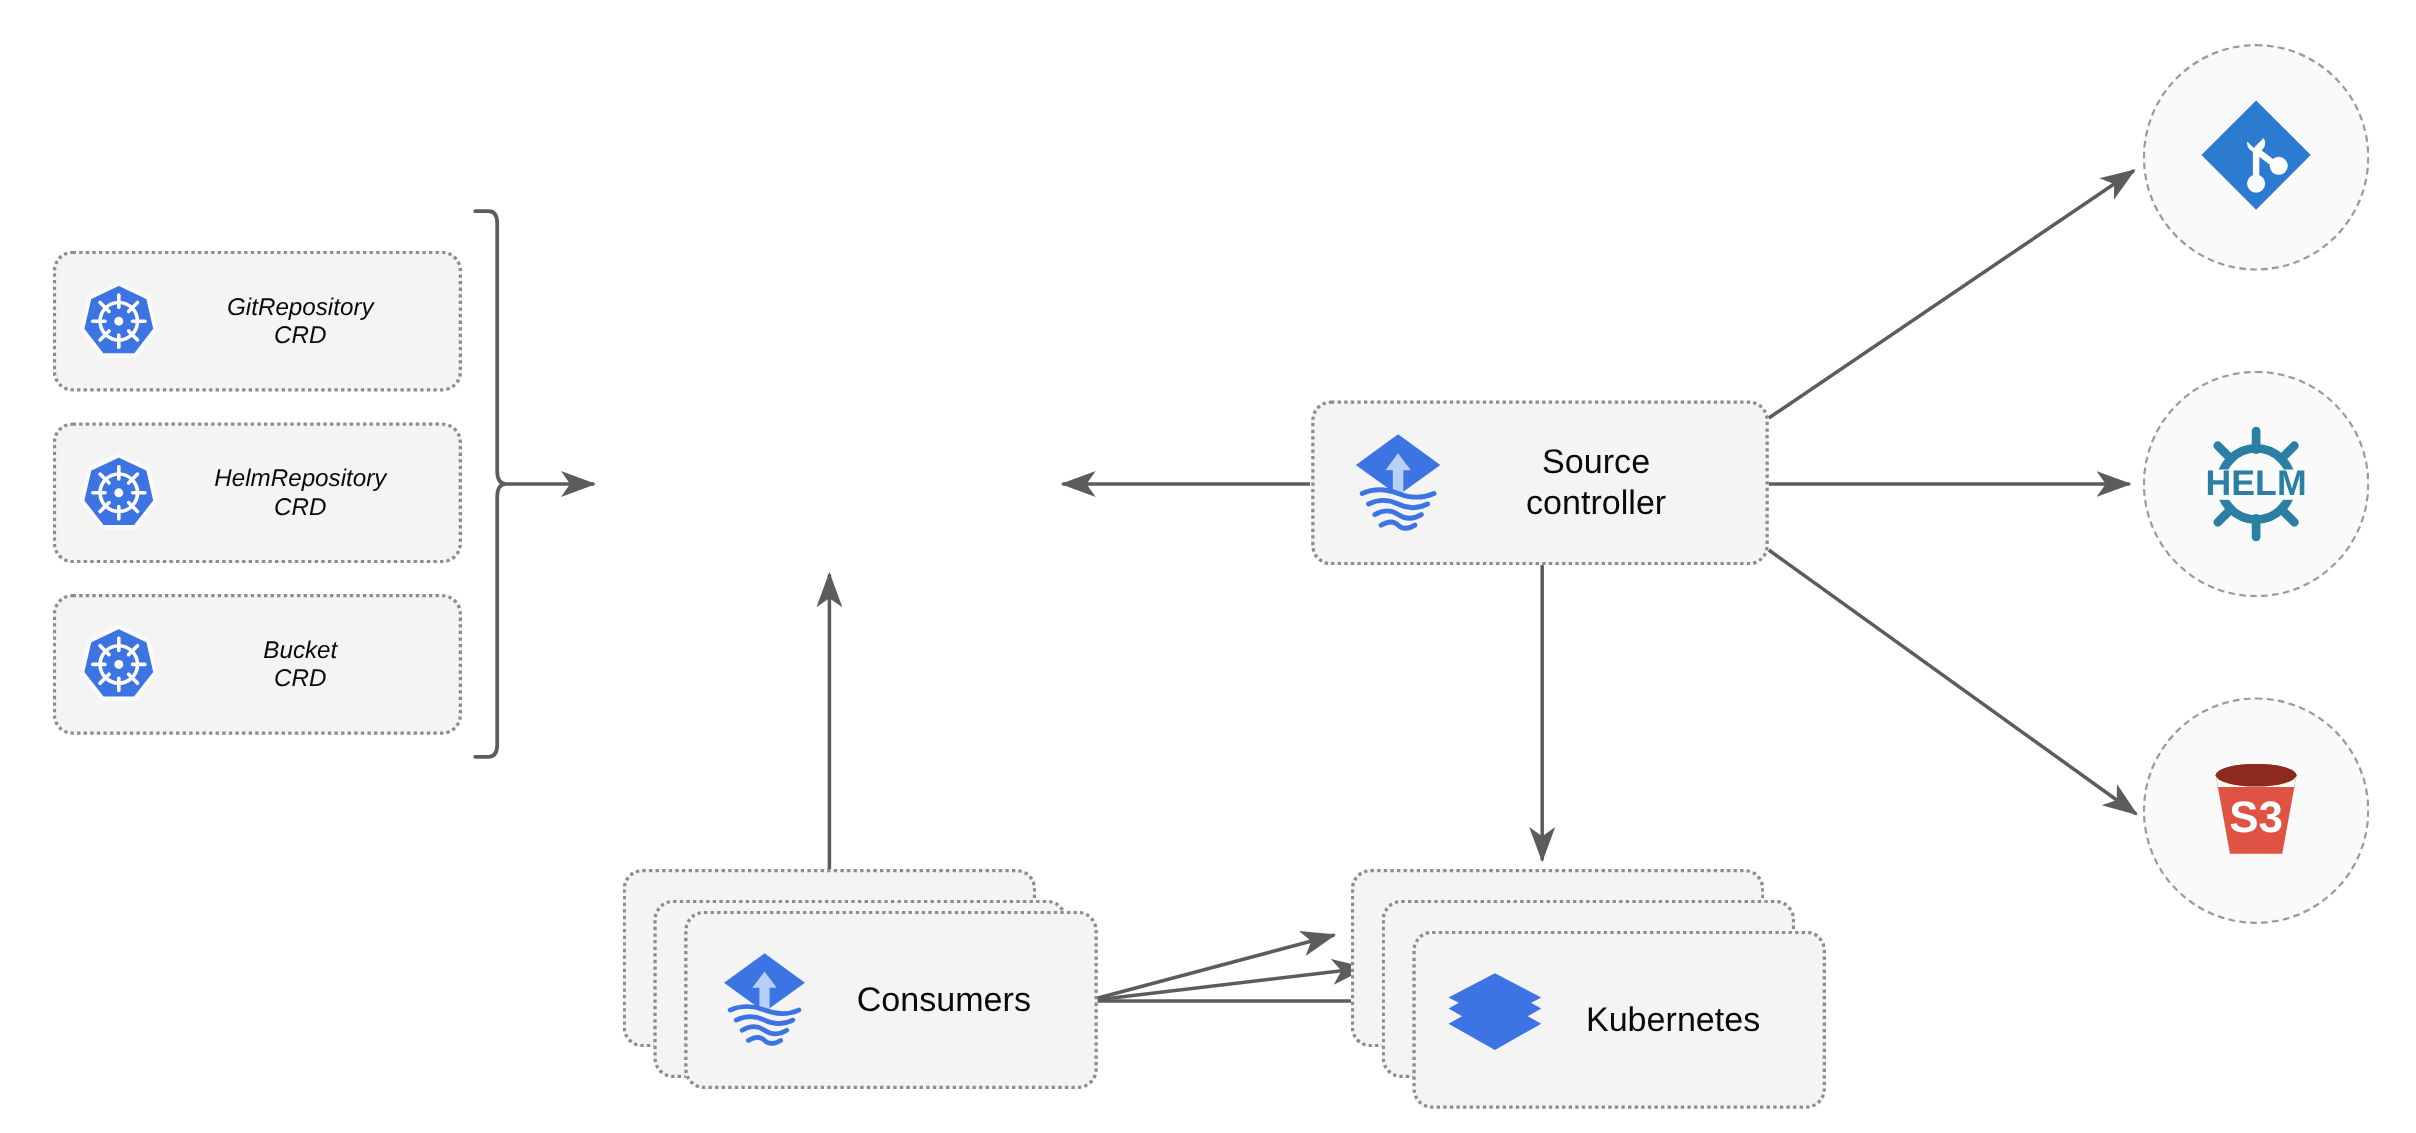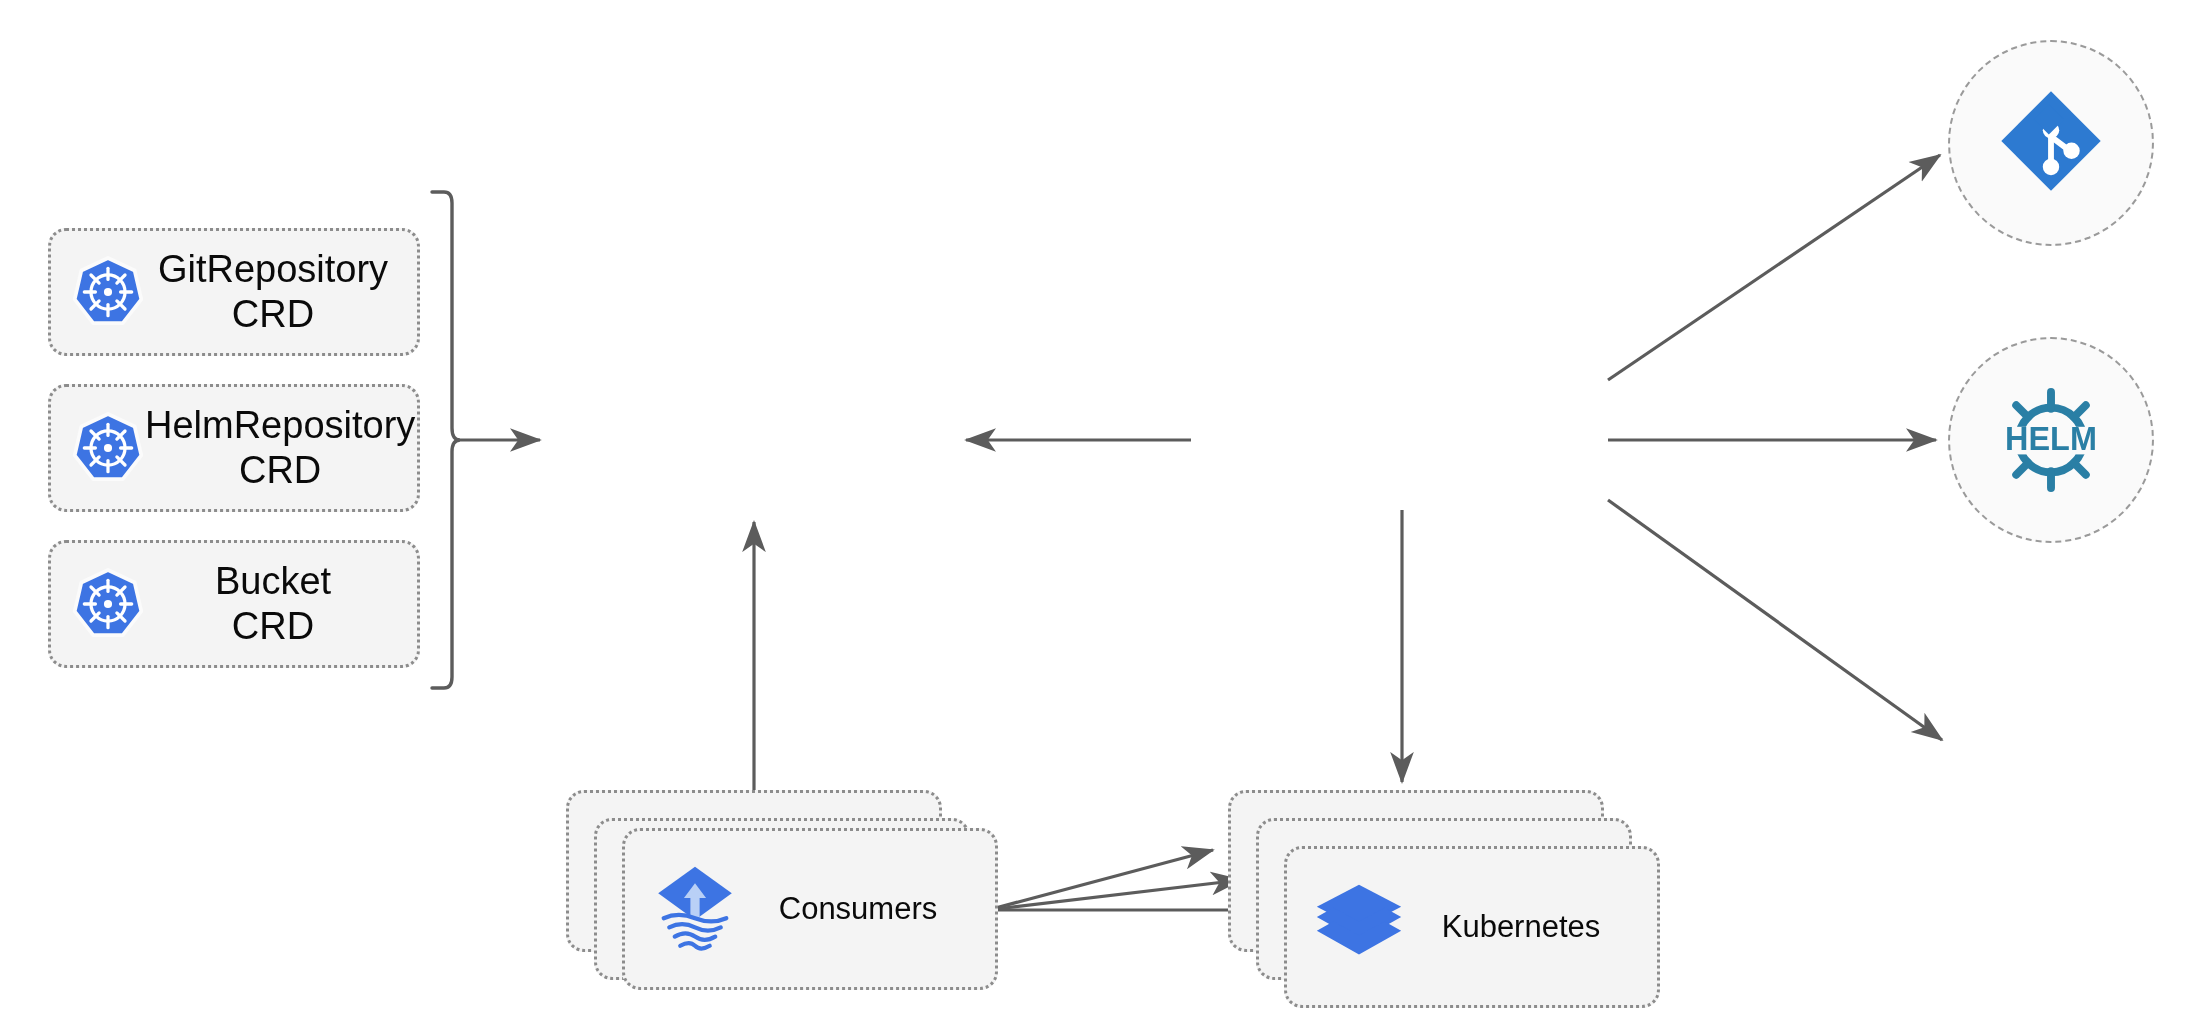--- a/index.html
+++ b/index.html
@@ -41,21 +41,21 @@
   }
   .card .ico{
     flex:0 0 auto;
     display:flex;
     align-items:center;
     justify-content:center;
   }
 
   
   .crd{ width:372px; height:128px; padding:0 10px 0 20px; }
-  .crd .lbl{ font-size:38px; }
+  .crd .lbl{ font-size:22px;font-style:italic; }
 
   
   .circ{
     position:absolute;
     box-sizing:border-box;
     width:206px;
     height:206px;
     border-radius:50%;
     border:2px dashed #9a9a9a;
     background:#fafafa;
@@ -169,20 +169,36 @@
           <line x1="38" y1="62" x2="27" y2="73"></line>
         </g>
         <circle cx="50" cy="50" r="5.5" fill="#ffffff"></circle>
       </svg>
     </span>
     <span class="lbl">Bucket
 CRD</span>
   </div>
 
 
+  <div class="card" style="left:1192px; top:364px; width:416px; height:150px; padding:0 16px 0 28px;">
+    <span class="ico">
+      <svg width="96" height="100" viewBox="0 0 100 104">
+        <path d="M50 6 L90 35 L50 64 L10 35 Z" fill="#3d74e3"></path>
+        <path d="M50 24 L62 40 L55 40 L55 62 L45 62 L45 40 L38 40 Z" fill="#b9d0f6"></path>
+        <g stroke="#3d74e3" stroke-width="4.6" stroke-linecap="round" fill="none">
+          <path d="M16 62 Q32 55 50 62 Q68 69 84 62"></path>
+          <path d="M22 72 Q36 65 50 72 Q64 79 78 72"></path>
+          <path d="M28 82 Q40 75 50 82 Q60 89 72 82"></path>
+          <path d="M34 92 Q44 86 50 92 Q56 98 66 92"></path>
+        </g>
+      </svg>
+    </span>
+    <span class="lbl">Source
+controller</span>
+  </div>
 
   <div class="stackwrap">
     <div class="card ghost" style="left:566px; top:790px; width:376px; height:162px;"></div>
     <div class="card ghost" style="left:594px; top:818px; width:376px; height:162px;"></div>
     <div class="card" style="left:622px; top:828px; width:376px; height:162px; padding:0 14px 0 24px;">
       <span class="ico">
         <svg width="92" height="96" viewBox="0 0 100 104">
           <path d="M50 6 L90 35 L50 64 L10 35 Z" fill="#3d74e3"></path>
           <path d="M50 24 L62 40 L55 40 L55 62 L45 62 L45 40 L38 40 Z" fill="#b9d0f6"></path>
           <g stroke="#3d74e3" stroke-width="4.6" stroke-linecap="round" fill="none">
@@ -239,14 +255,25 @@
           <line x1="69" y1="69" x2="79" y2="79"></line>
           <line x1="79" y1="21" x2="69" y2="31"></line>
           <line x1="31" y1="69" x2="21" y2="79"></line>
         </g>
         <rect x="6" y="39" width="88" height="23" fill="#fafafa"></rect>
         <text x="50" y="58" text-anchor="middle" font-family="'Liberation Sans',sans-serif" font-size="27" font-weight="bold" fill="#2a7fa5">HELM</text>
       </svg>
     </span>
   </div>
 
+  <div class="circ" style="left:1948px; top:634px;">
+    <span>
+      <svg width="108" height="108" viewBox="0 0 100 100">
+        <path d="M16 22 L84 22 L72 88 L28 88 Z" fill="#e05243"></path>
+        <ellipse cx="50" cy="22" rx="34" ry="9.5" fill="#8c2a1f"></ellipse>
+        <path d="M16 22 L84 22 L82 32 L18 32 Z" fill="#ffffff" opacity="0.96"></path>
+        <ellipse cx="50" cy="22" rx="34" ry="9.5" fill="#8c2a1f"></ellipse>
+        <text x="50" y="70" text-anchor="middle" font-family="'Liberation Sans',sans-serif" font-size="37" font-weight="bold" fill="#ffffff">S3</text>
+      </svg>
+    </span>
+  </div>
 
 </div>
 
 </body></html>

